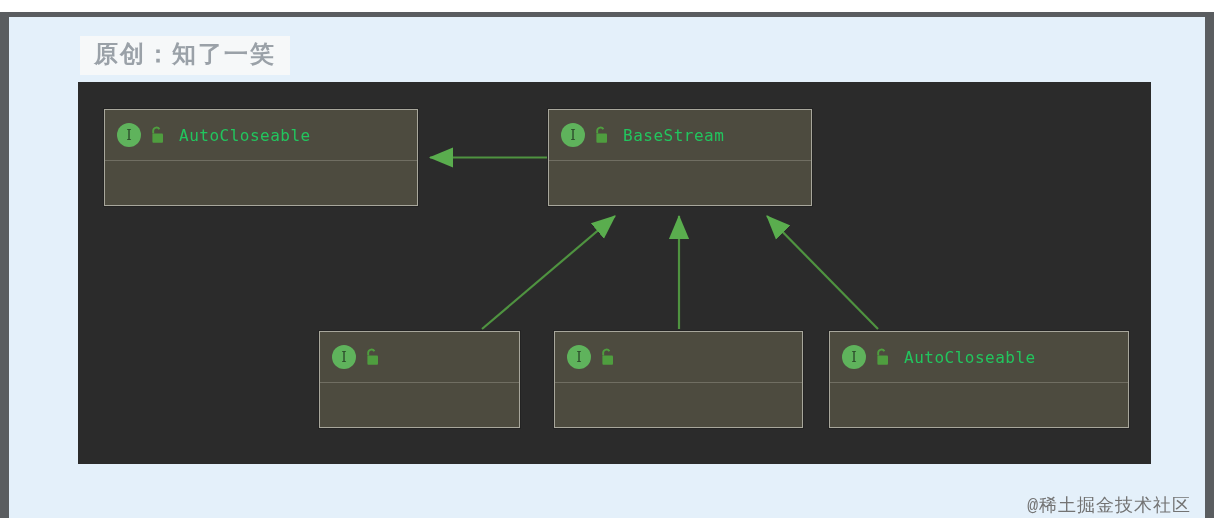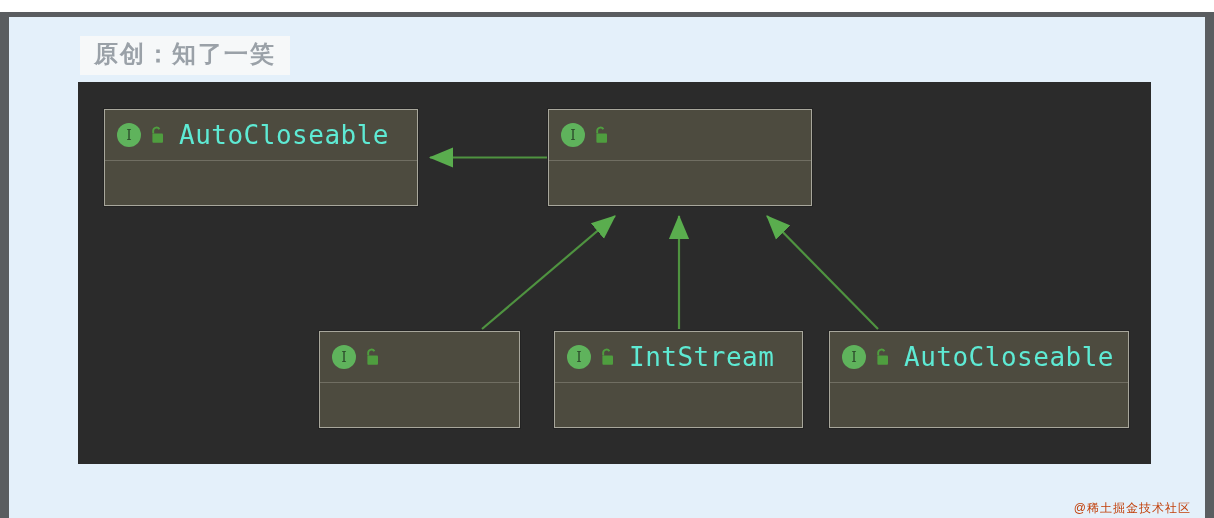--- a/index.html
+++ b/index.html
@@ -78,22 +78,22 @@
     display: flex;
     align-items: center;
     padding-left: 12px;
     border-bottom: 1px solid #706e62;
   }
   .uml-body {
     height: 45px;
   }
   .uml-name {
     font-family: "DejaVu Sans Mono", "Liberation Mono", monospace;
-    font-size: 26px;
-    color: #5eead4;
+    font-size: 16px;
+    color: #22c55e;
     letter-spacing: 0.5px;
     white-space: nowrap;
     margin-left: 14px;
   }
 
   
   .iface-icon {
     flex: 0 0 auto;
     width: 24px;
     height: 24px;
@@ -114,23 +114,23 @@
     width: 17px;
     height: 20px;
     display: block;
   }
 
   
   #watermark {
     position: absolute;
     right: 14px;
     bottom: 6px;
-    font-family: Liberation Sans, sans-serif;
-    font-size: 12px;
-    color: #c2410c;
+    font-family: Liberation Mono, monospace;
+    font-size: 18px;
+    color: #737373;
     letter-spacing: 1px;
     white-space: nowrap;
   }
 </style>
 </head>
 <body>
 
 <div id="frame">
 
   <div id="title-badge">原创：知了一笑</div>
@@ -165,20 +165,21 @@
       <div class="uml-body"></div>
     </div>
 
     <div class="uml-box" style="left:470px; top:27px; width:264px; height:97px;">
       <div class="uml-header">
         <span class="iface-icon">I</span>
         <svg class="lock-icon" viewBox="0 0 17 20" xmlns="http://www.w3.org/2000/svg">
           <path d="M5.2 8.4 V5.4 a3.3 3.3 0 0 1 6.2 -1.1" fill="none" stroke="#4f9e3f" stroke-width="1.9"></path>
           <rect x="4.4" y="8.6" width="10.6" height="9.2" rx="1" fill="#4f9e3f"></rect>
         </svg>
+        <span class="uml-name">BaseStream</span>
       </div>
       <div class="uml-body"></div>
     </div>
 
     <div class="uml-box" style="left:241px; top:249px; width:201px; height:97px;">
       <div class="uml-header">
         <span class="iface-icon">I</span>
         <svg class="lock-icon" viewBox="0 0 17 20" xmlns="http://www.w3.org/2000/svg">
           <path d="M5.2 8.4 V5.4 a3.3 3.3 0 0 1 6.2 -1.1" fill="none" stroke="#4f9e3f" stroke-width="1.9"></path>
           <rect x="4.4" y="8.6" width="10.6" height="9.2" rx="1" fill="#4f9e3f"></rect>
@@ -187,21 +188,20 @@
       <div class="uml-body"></div>
     </div>
 
     <div class="uml-box" style="left:476px; top:249px; width:249px; height:97px;">
       <div class="uml-header">
         <span class="iface-icon">I</span>
         <svg class="lock-icon" viewBox="0 0 17 20" xmlns="http://www.w3.org/2000/svg">
           <path d="M5.2 8.4 V5.4 a3.3 3.3 0 0 1 6.2 -1.1" fill="none" stroke="#4f9e3f" stroke-width="1.9"></path>
           <rect x="4.4" y="8.6" width="10.6" height="9.2" rx="1" fill="#4f9e3f"></rect>
         </svg>
-        <span class="uml-name">IntStream</span>
       </div>
       <div class="uml-body"></div>
     </div>
 
     <div class="uml-box" style="left:751px; top:249px; width:300px; height:97px;">
       <div class="uml-header">
         <span class="iface-icon">I</span>
         <svg class="lock-icon" viewBox="0 0 17 20" xmlns="http://www.w3.org/2000/svg">
           <path d="M5.2 8.4 V5.4 a3.3 3.3 0 0 1 6.2 -1.1" fill="none" stroke="#4f9e3f" stroke-width="1.9"></path>
           <rect x="4.4" y="8.6" width="10.6" height="9.2" rx="1" fill="#4f9e3f"></rect>

